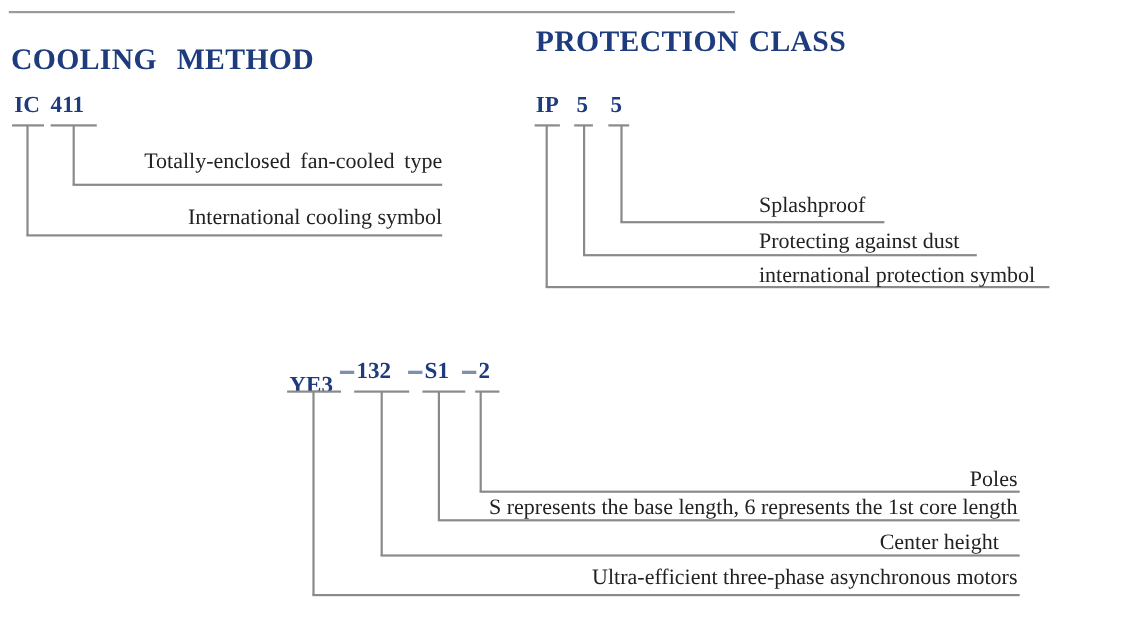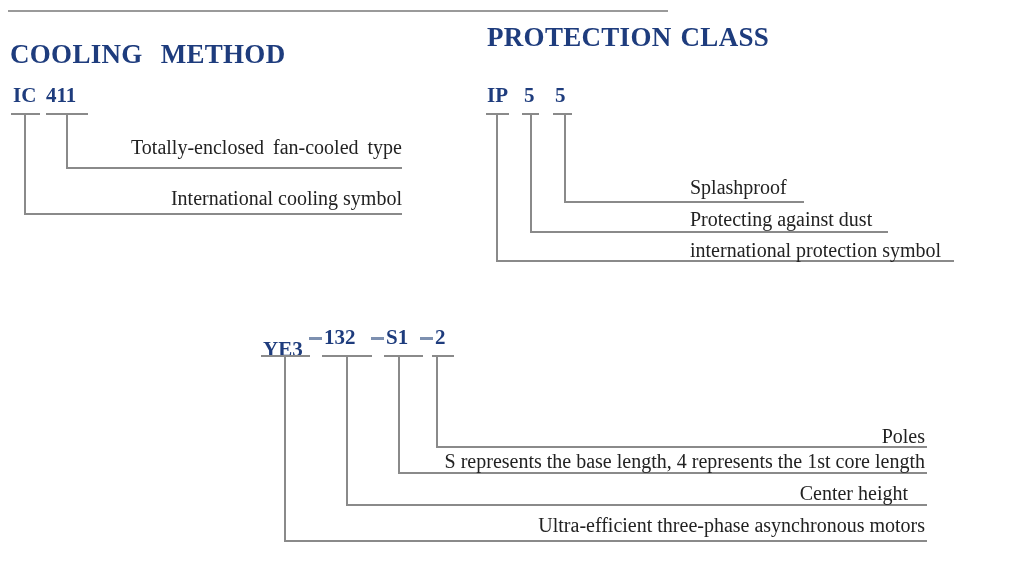--- a/index.html
+++ b/index.html
@@ -104,21 +104,21 @@
     <div class="uline" style="left:322px;top:355px;width:50px;"></div>
     <div class="uline" style="left:384px;top:355px;width:39px;"></div>
     <div class="uline" style="left:432px;top:355px;width:22px;"></div>
 
     <div class="vline" style="left:436px;top:356px;height:91px;"></div>
     <div class="hline" style="left:436px;top:446px;width:491px;"></div>
     <div class="lbl r" style="right:111px;top:427px;">Poles</div>
 
     <div class="vline" style="left:398px;top:356px;height:117px;"></div>
     <div class="hline" style="left:398px;top:472px;width:529px;"></div>
-    <div class="lbl r" style="right:111px;top:452px;">S represents the base length, 4 represents the 1st core length</div>
+    <div class="lbl r" style="right:111px;top:452px;">S represents the base length, 6 represents the 1st core length</div>
 
     <div class="vline" style="left:346px;top:356px;height:149px;"></div>
     <div class="hline" style="left:346px;top:504px;width:581px;"></div>
     <div class="lbl r" style="right:128px;top:484px;">Center height</div>
 
     <div class="vline" style="left:284px;top:356px;height:185px;"></div>
     <div class="hline" style="left:284px;top:540px;width:643px;"></div>
     <div class="lbl r" style="right:111px;top:516px;">Ultra-efficient three-phase asynchronous motors</div>
   </div>
 

